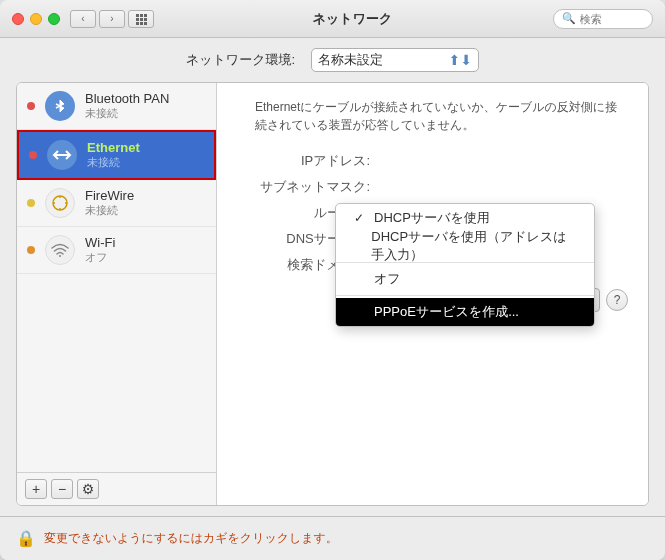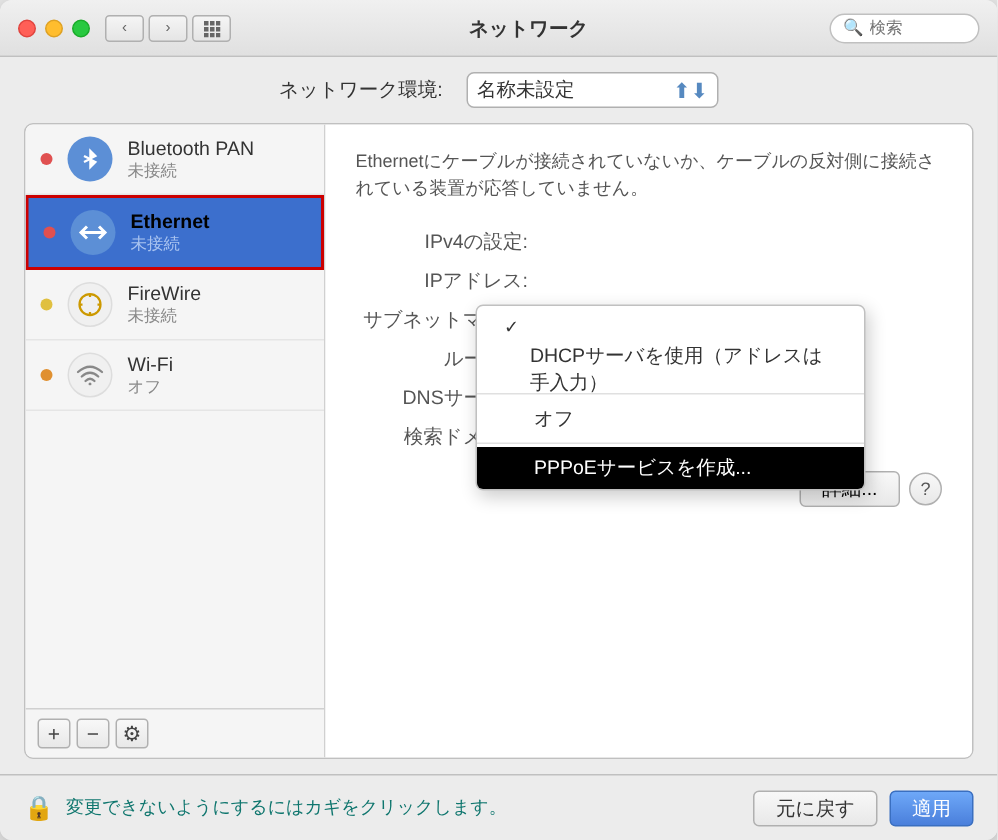--- a/index.html
+++ b/index.html
@@ -134,21 +134,21 @@
     }
     .env-select span { font-size: 13px; color: #333; }
     .env-select .arrow {
       color: #5689c0;
       font-size: 14px;
     }
     
     .main-panel {
       flex: 1;
       display: flex;
-      gap: 0;
+      gap: 18px;
       background: white;
       border: 1px solid #c0c0c0;
       border-radius: 6px;
       overflow: hidden;
       margin-bottom: 10px;
     }
     
     .sidebar {
       width: 200px;
       border-right: 1px solid #d0d0d0;
@@ -165,21 +165,21 @@
       align-items: center;
       padding: 8px 10px;
       border-bottom: 1px solid #e5e5e5;
       cursor: pointer;
       gap: 10px;
     }
     .sidebar-item.selected {
       background: #3c6fcd;
       border: 2px solid #cc0000;
     }
-    .sidebar-item.selected .item-name { color: #000000; font-weight: 600; }
+    .sidebar-item.selected .item-name { color: #bef264; font-weight: 600; }
     .sidebar-item.selected .item-status { color: #aac4f0; }
     .item-icon {
       width: 30px;
       height: 30px;
       border-radius: 50%;
       display: flex;
       align-items: center;
       justify-content: center;
       font-size: 14px;
       flex-shrink: 0;
@@ -302,21 +302,21 @@
       padding: 0 16px;
       border-top: 1px solid #c0c0c0;
       background: #ececec;
     }
     .lock-area {
       display: flex;
       align-items: center;
       gap: 8px;
     }
     .lock-icon { font-size: 16px; color: #666; }
-    .lock-text { font-size: 12px; color: #0f766e; font-family: Liberation Serif, serif; }
+    .lock-text { font-size: 12px; color: #c2410c; font-family: Liberation Serif, serif; }
     .bottom-buttons {
       margin-left: auto;
       display: flex;
       gap: 8px;
     }
     .bottom-btn {
       height: 24px;
       padding: 0 14px;
       background: linear-gradient(to bottom, #f8f8f8, #e8e8e8);
       border: 1px solid #b0b0b0;
@@ -482,24 +482,20 @@
           <div class="action-btn">−</div>
           <div class="action-btn">⚙</div>
         </div>
       </div>
 
       <div class="detail-panel">
         <div class="status-desc">Ethernetにケーブルが接続されていないか、ケーブルの反対側に接続されている装置が応答していません。</div>
 
         <div class="fields-area">
           <div class="field-row">
-            <span class="field-label">IPv4の設定:</span>
-            <span class="field-value"></span>
-          </div>
-          <div class="field-row">
             <span class="field-label">IPアドレス:</span>
             <span class="field-value"></span>
           </div>
           <div class="field-row">
             <span class="field-label">サブネットマスク:</span>
             <span class="field-value"></span>
           </div>
           <div class="field-row">
             <span class="field-label">ルーター:</span>
             <span class="field-value"></span>
@@ -510,20 +506,21 @@
           </div>
           <div class="field-row">
             <span class="field-label">検索ドメイン:</span>
             <span class="field-value"></span>
           </div>
         </div>
 
         <div class="dropdown-menu">
           <div class="dropdown-item">
             <span class="check">✓</span>
+            <span>DHCPサーバを使用</span>
           </div>
           <div class="dropdown-item">
             <span class="check"></span>
             <span>DHCPサーバを使用（アドレスは手入力）</span>
           </div>
           <div class="dropdown-divider"></div>
           <div class="dropdown-item">
             <span class="check"></span>
             <span>オフ</span>
           </div>
@@ -540,18 +537,14 @@
         </div>
       </div>
     </div>
   </div>
 
   <div class="bottom-bar">
     <div class="lock-area">
       <span class="lock-icon">🔒</span>
       <span class="lock-text">変更できないようにするにはカギをクリックします。</span>
     </div>
-    <div class="bottom-buttons">
-      <button class="bottom-btn">元に戻す</button>
-      <button class="bottom-btn primary">適用</button>
-    </div>
   </div>
 </div>
 
 </body></html>

